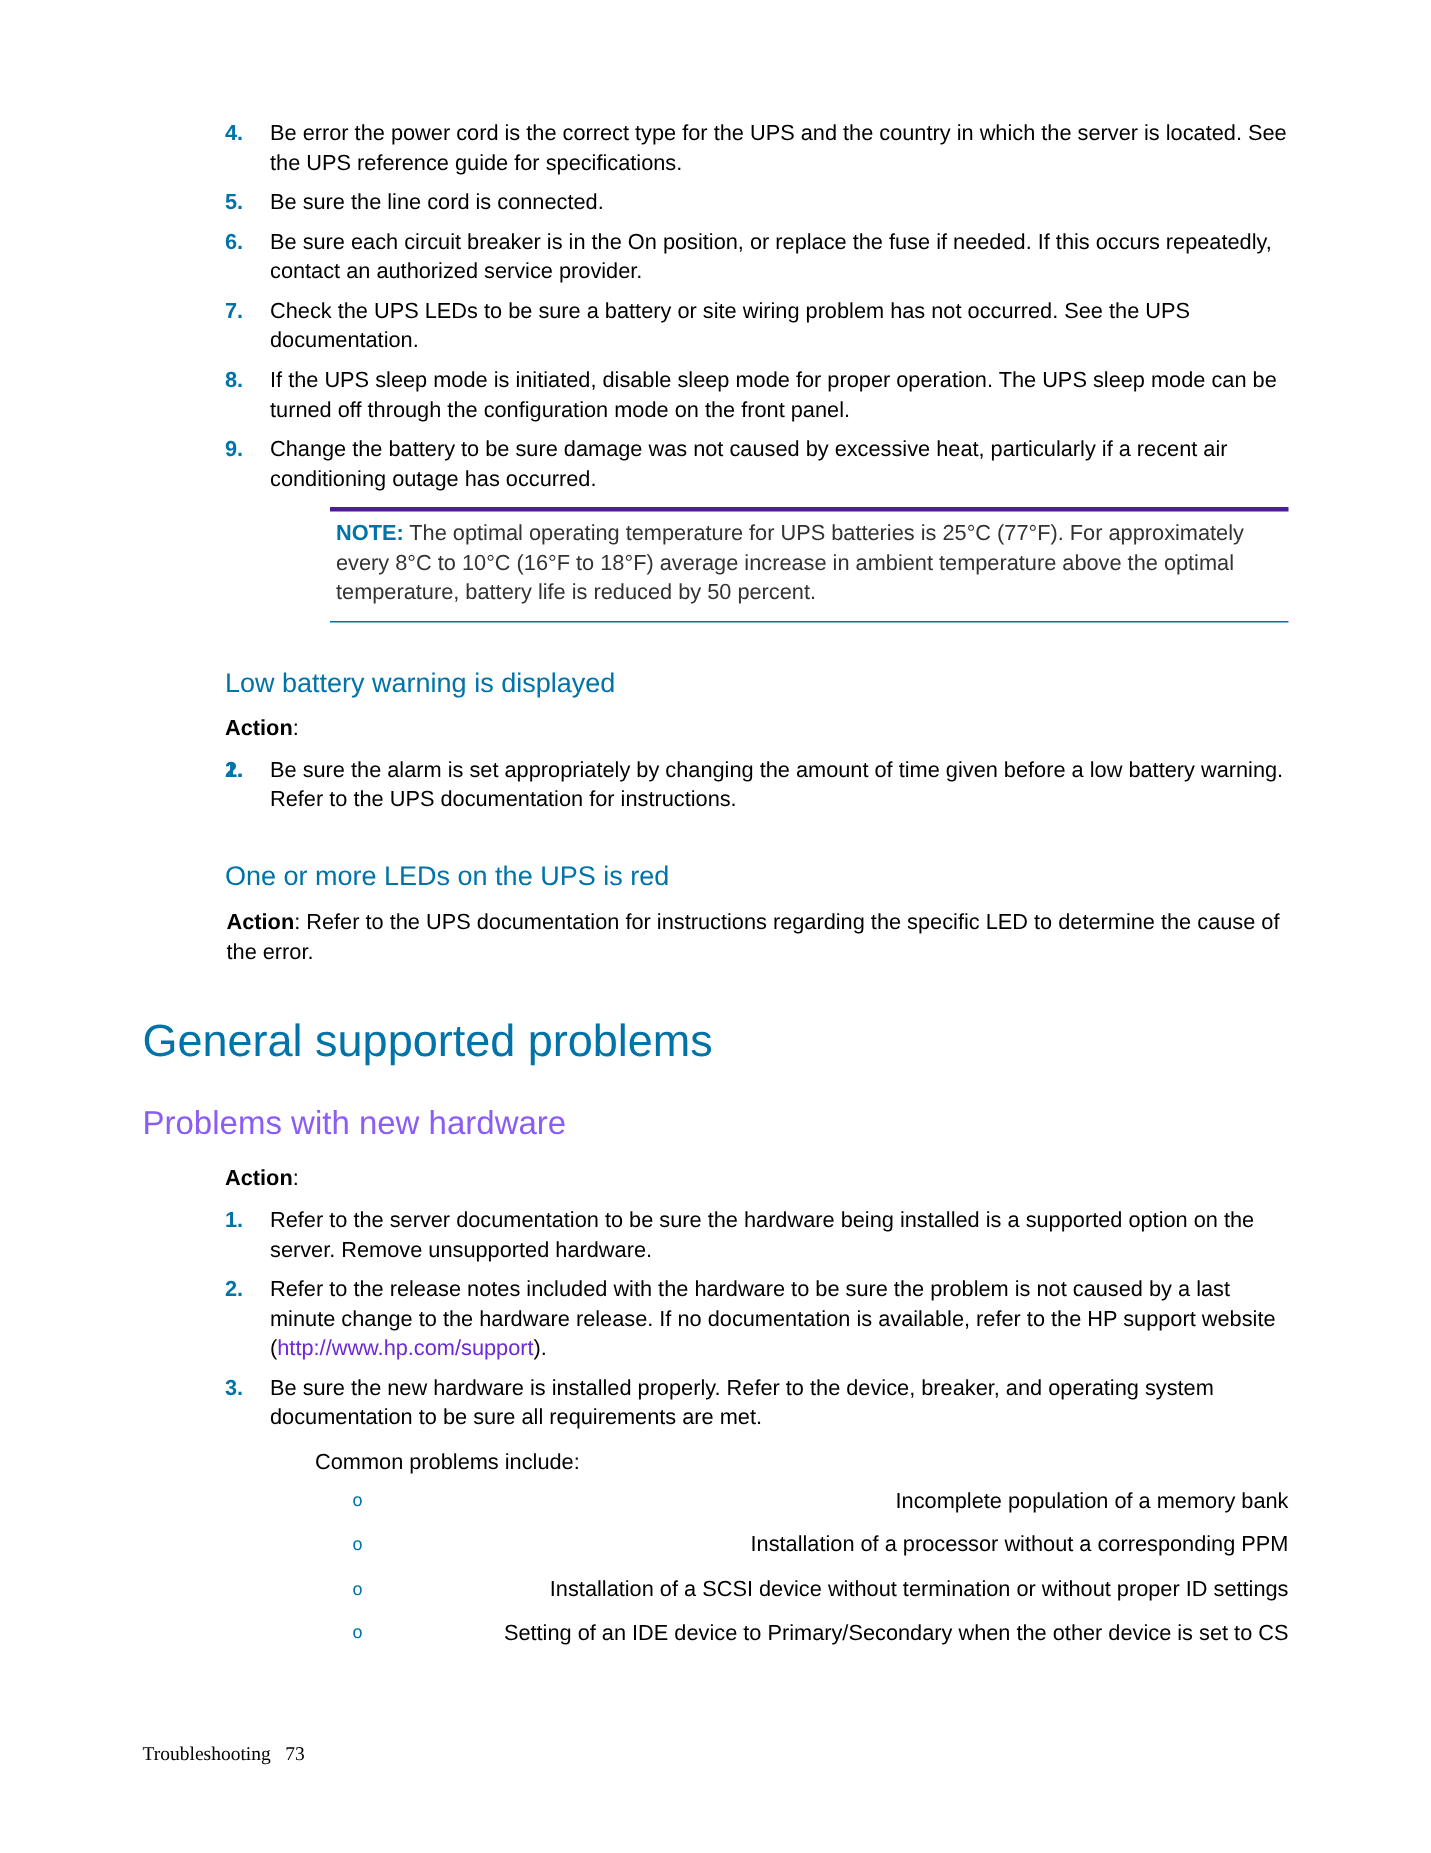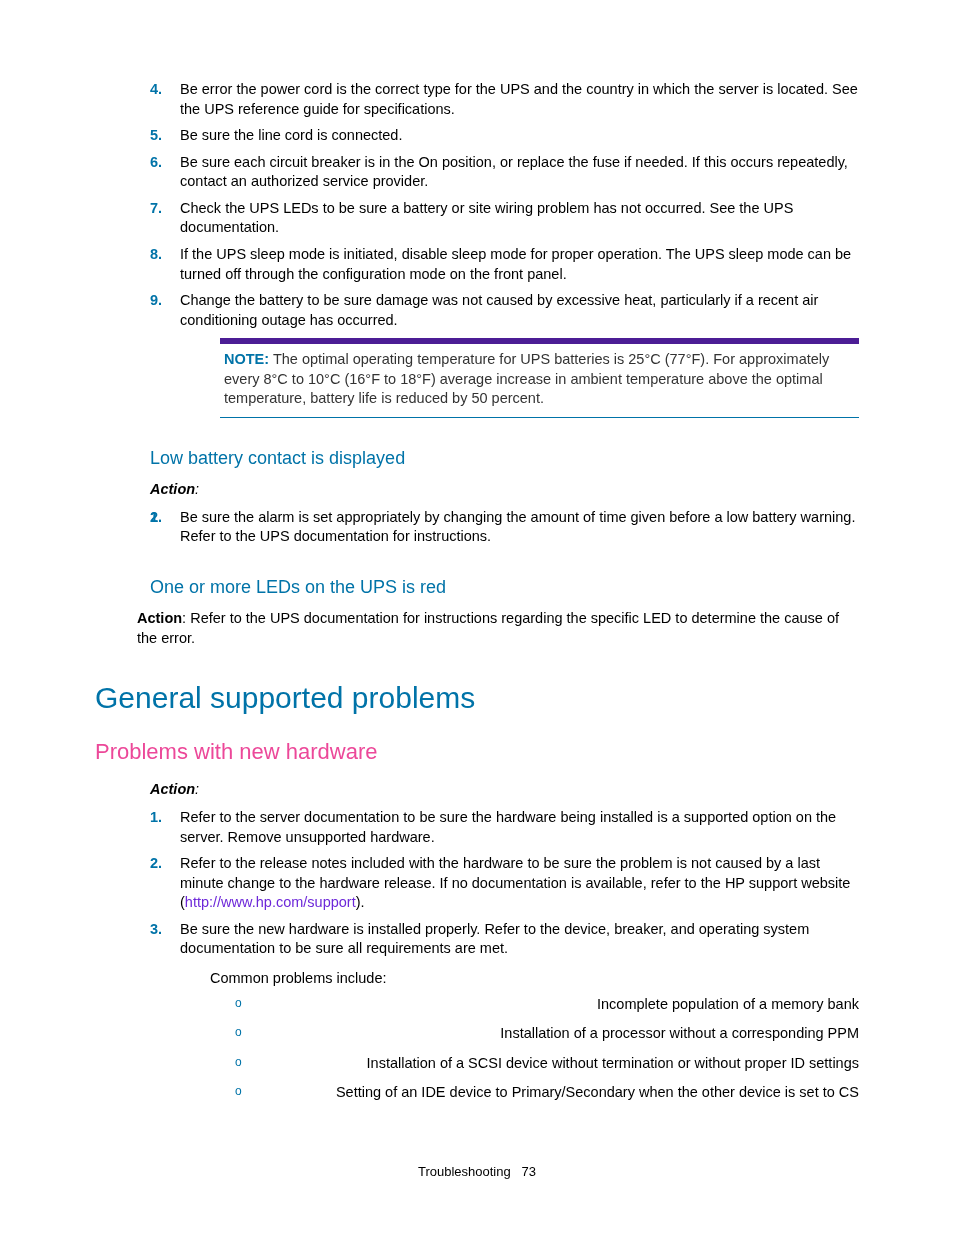--- a/index.html
+++ b/index.html
@@ -25,55 +25,54 @@
   }
   ol.numbered > li .num {
     position: absolute;
     left: 0;
     top: 0;
     color: #0073a8;
     font-weight: bold;
   }
   .note-box {
     margin: 8px 0 14px 125px;
-    border-top: 6px solid #4c1d95;
+    border-top: 3px solid #4c1d95;
     border-bottom: 1px solid #0073a8;
     padding: 6px 4px 8px 4px;
     color: #333;
   }
   .note-label {
     color: #0073a8;
     font-weight: bold;
   }
   h3.subsection {
     color: #0073a8;
     font-weight: normal;
     font-size: 18px;
     margin: 28px 0 10px 0;
     padding-left: 55px;
   }
   .action-block {
     margin-left: 55px;
     margin-bottom: 8px;
-    font-style: italic;
   }
   .action-label { font-weight: bold; }
   h1.main-heading {
     color: #0073a8;
     font-weight: normal;
     font-size: 30px;
     margin: 30px 0 18px 0;
   }
   h2.sub-heading {
-    color: #ec4899;
+    color: #8b5cf6;
     font-weight: normal;
     font-size: 22px;
     margin: 0 0 14px 0;
   }
-  .body-text { margin-left: 42px; }
+  .body-text { margin-left: 56px; }
   .inner-p { margin: 10px 0 6px 30px; }
   ul.bullets {
     list-style: none;
     padding: 0;
     margin: 0 0 0 55px;
   }
   ul.bullets > li {
     position: relative;
     padding-left: 22px;
     margin-bottom: 10px;
@@ -82,43 +81,44 @@
   ul.bullets > li::before {
     content: "o";
     position: absolute;
     left: 0;
     top: 0;
     color: #0073a8;
     font-size: 12px;
   }
   a.link { color: #6d28d9; text-decoration: none; }
   .footer {
-    text-align: center;
+    text-align: left;
     font-size: 13px;
     margin-top: 60px;
     color: #000;
+    font-family: Liberation Serif, serif;
   }
 </style>
 </head>
 <body>
 
 <ol class="numbered">
   <li><span class="num">4.</span><span>Be error the power cord is the correct type for the UPS and the country in which the server is located. See the UPS reference guide for specifications.</span></li>
   <li><span class="num">5.</span><span>Be sure the line cord is connected.</span></li>
   <li><span class="num">6.</span><span>Be sure each circuit breaker is in the On position, or replace the fuse if needed. If this occurs repeatedly, contact an authorized service provider.</span></li>
   <li><span class="num">7.</span><span>Check the UPS LEDs to be sure a battery or site wiring problem has not occurred. See the UPS documentation.</span></li>
   <li><span class="num">8.</span><span>If the UPS sleep mode is initiated, disable sleep mode for proper operation. The UPS sleep mode can be turned off through the configuration mode on the front panel.</span></li>
   <li><span class="num">9.</span><span>Change the battery to be sure damage was not caused by excessive heat, particularly if a recent air conditioning outage has occurred.</span></li>
 </ol>
 
 <div class="note-box">
   <span class="note-label">NOTE:</span><span>  The optimal operating temperature for UPS batteries is 25°C (77°F). For approximately every 8°C to 10°C (16°F to 18°F) average increase in ambient temperature above the optimal temperature, battery life is reduced by 50 percent.</span>
 </div>
 
-<h3 class="subsection">Low battery contact is displayed</h3>
+<h3 class="subsection">Low battery warning is displayed</h3>
 <div class="action-block">
   <span class="action-label">Action</span><span>:</span>
 </div>
 <ol class="numbered">
   <li><span class="num">1.</span></li>
   <li><span class="num">2.</span><span>Be sure the alarm is set appropriately by changing the amount of time given before a low battery warning. Refer to the UPS documentation for instructions.</span></li>
 </ol>
 
 <h3 class="subsection">One or more LEDs on the UPS is red</h3>
 <div class="body-text">

